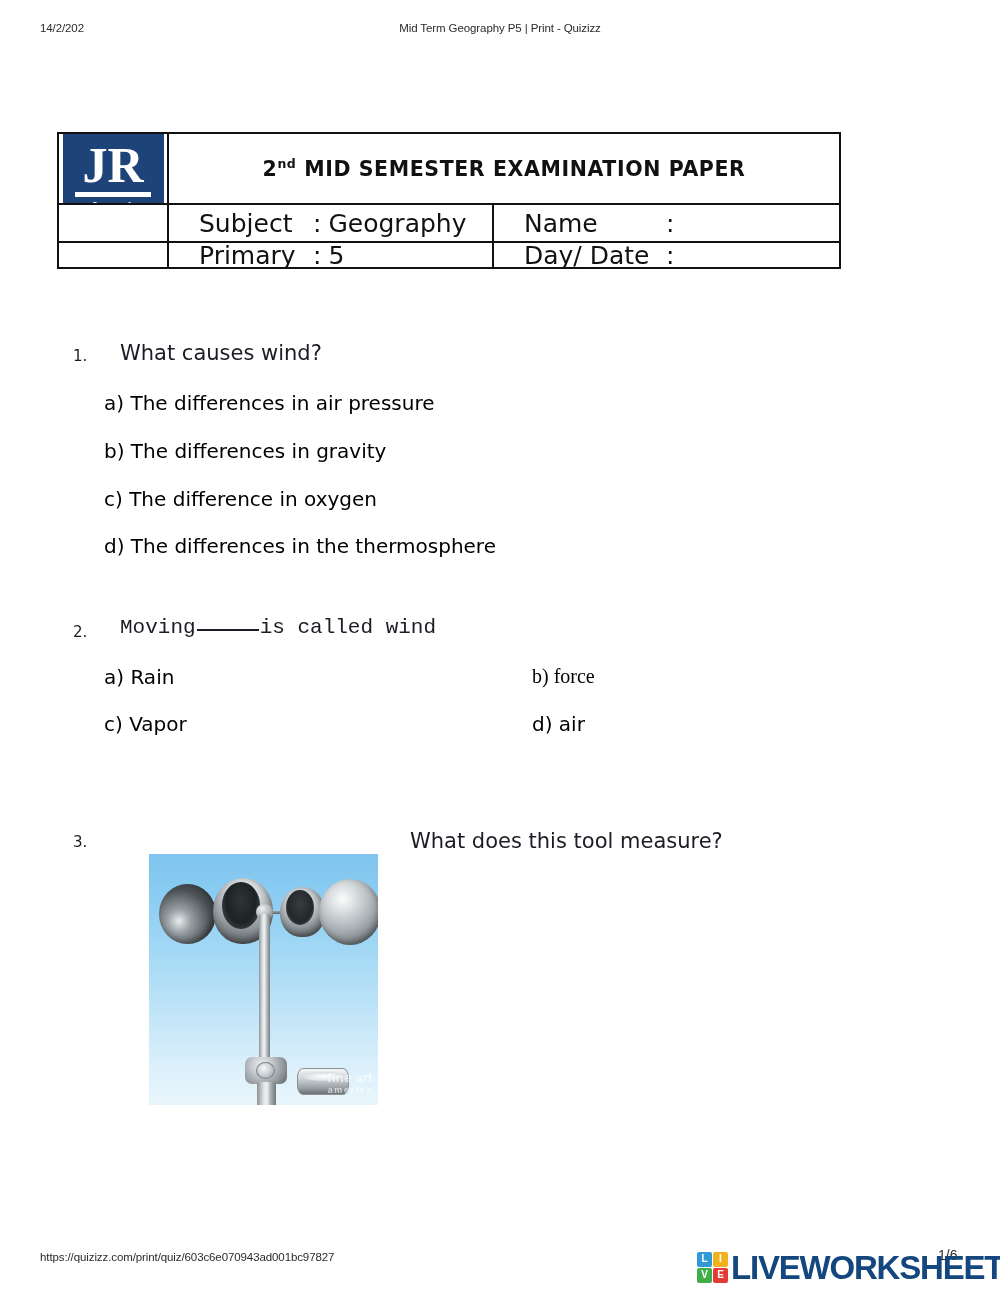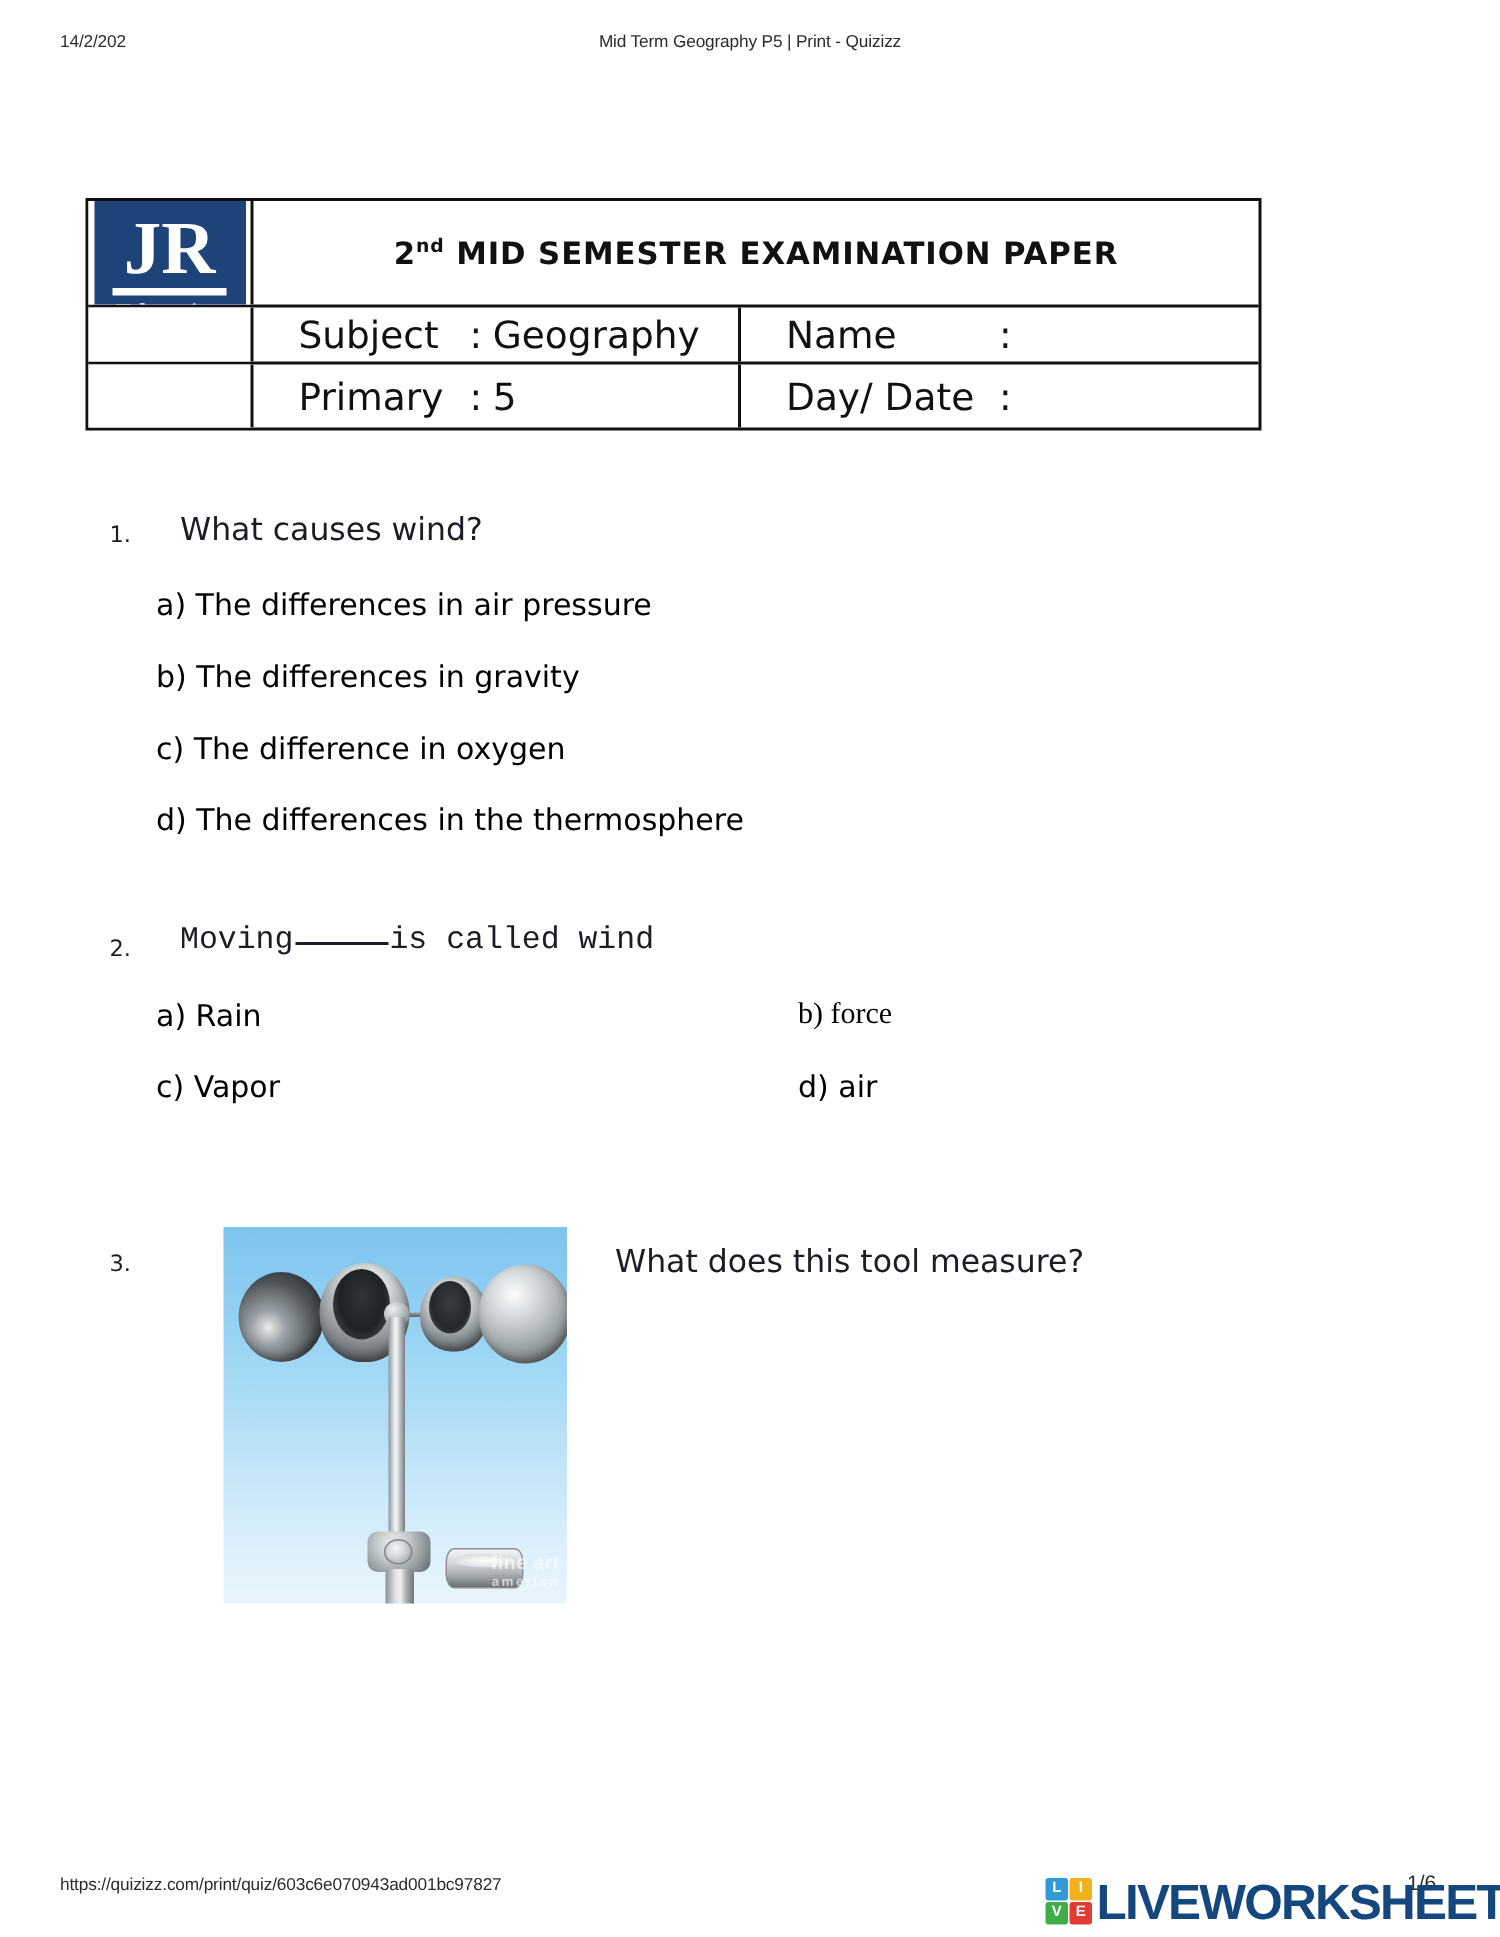--- a/index.html
+++ b/index.html
@@ -55,21 +55,21 @@
     box-sizing: border-box;
     background: #fff;
   }
   .et-row {
     display: flex;
     width: 100%;
     box-sizing: border-box;
   }
   .et-row.r1 { height: 69px; }
   .et-row.r2 { height: 38px; border-top: 2px solid #111; }
-  .et-row.r3 { height: 44px; border-top: 2px solid #111; }
+  .et-row.r3 { height: 26px; border-top: 2px solid #111; }
 
   .logo-cell {
     width: 110px;
     flex: 0 0 110px;
     box-sizing: border-box;
     border-right: 2px solid #111;
     display: flex;
     align-items: flex-start;
     justify-content: center;
     background: #fff;
@@ -192,21 +192,21 @@
     width: 62px;
     border-bottom: 2px solid #1c1c24;
     vertical-align: 2px;
     margin: 0 1px;
   }
 
   
   .tool-image {
     position: absolute;
     left: 149px;
-    top: 818px;
+    top: 854px;
     width: 229px;
     height: 251px;
     background: linear-gradient(180deg,
         #7ec4ee 0%,
         #8ccdf2 18%,
         #a6daf5 42%,
         #c4e6f8 66%,
         #dcf0fb 85%,
         #e9f5fc 100%);
     overflow: hidden;

